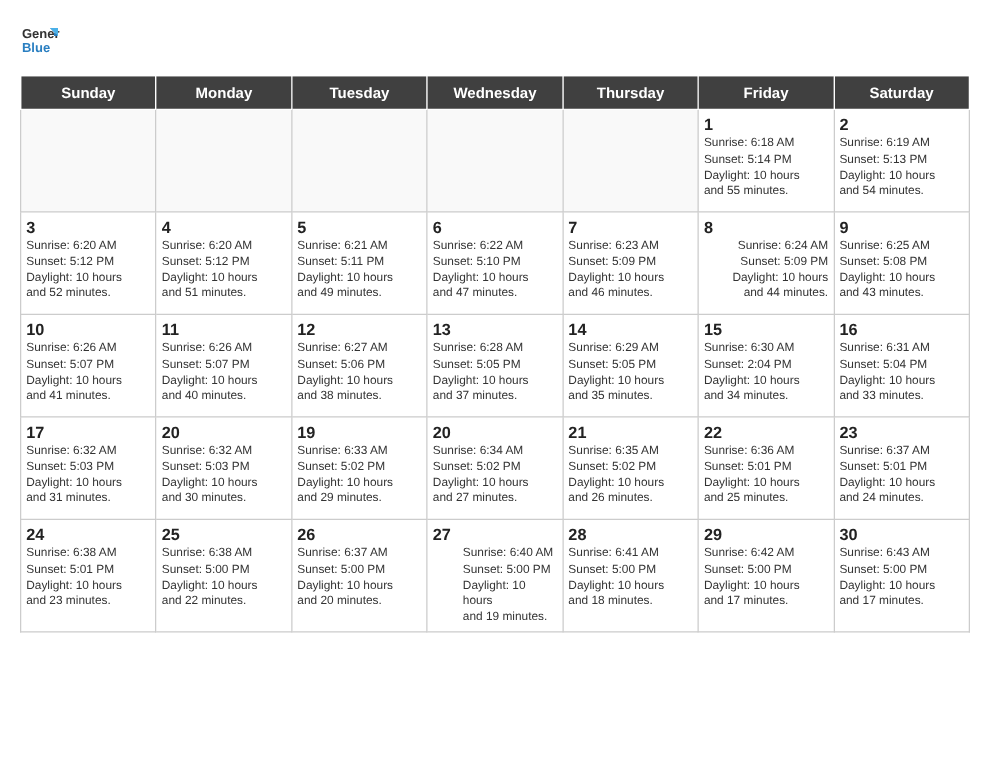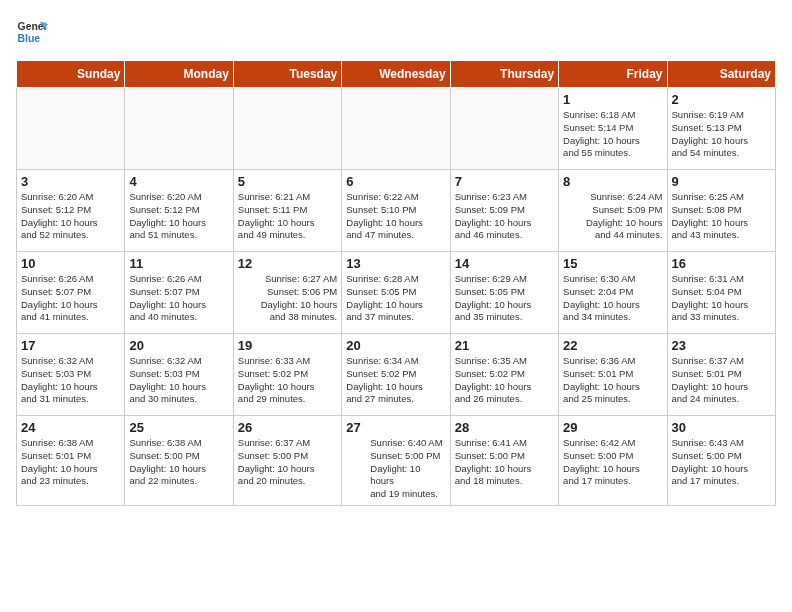--- a/index.html
+++ b/index.html
@@ -36,26 +36,26 @@
     .location-title {
       font-size: 14px;
       color: #555;
     }
     .calendar {
       width: 100%;
       border-collapse: collapse;
       table-layout: fixed;
     }
     .calendar th {
-      background: #c2410c;
+      background: #404040;
       color: #fff;
       padding: 6px 4px;
       font-size: 12px;
       font-weight: bold;
-      text-align: right;
+      text-align: center;
       border: 1px solid #fff;
     }
     .calendar td {
       border: 1px solid #ccc;
       vertical-align: top;
       padding: 4px 4px 4px 4px;
       font-size: 10px;
       color: #333;
       height: 82px;
       background: #fff;
@@ -184,21 +184,21 @@
         </td>
         <td>
           <div class="day-number">11</div>
           <div class="day-info" style="white-space: pre-line;">Sunrise: 6:26 AM
 Sunset: 5:07 PM
 Daylight: 10 hours
 and 40 minutes.</div>
         </td>
         <td>
           <div class="day-number">12</div>
-          <div class="day-info" style="white-space: pre-line; text-align: right;">Sunrise: 6:27 AM
+          <div class="day-info" style="white-space: pre-line;">Sunrise: 6:27 AM
 Sunset: 5:06 PM
 Daylight: 10 hours
 and 38 minutes.</div>
         </td>
         <td>
           <div class="day-number">13</div>
           <div class="day-info" style="white-space: pre-line;">Sunrise: 6:28 AM
 Sunset: 5:05 PM
 Daylight: 10 hours
 and 37 minutes.</div>

